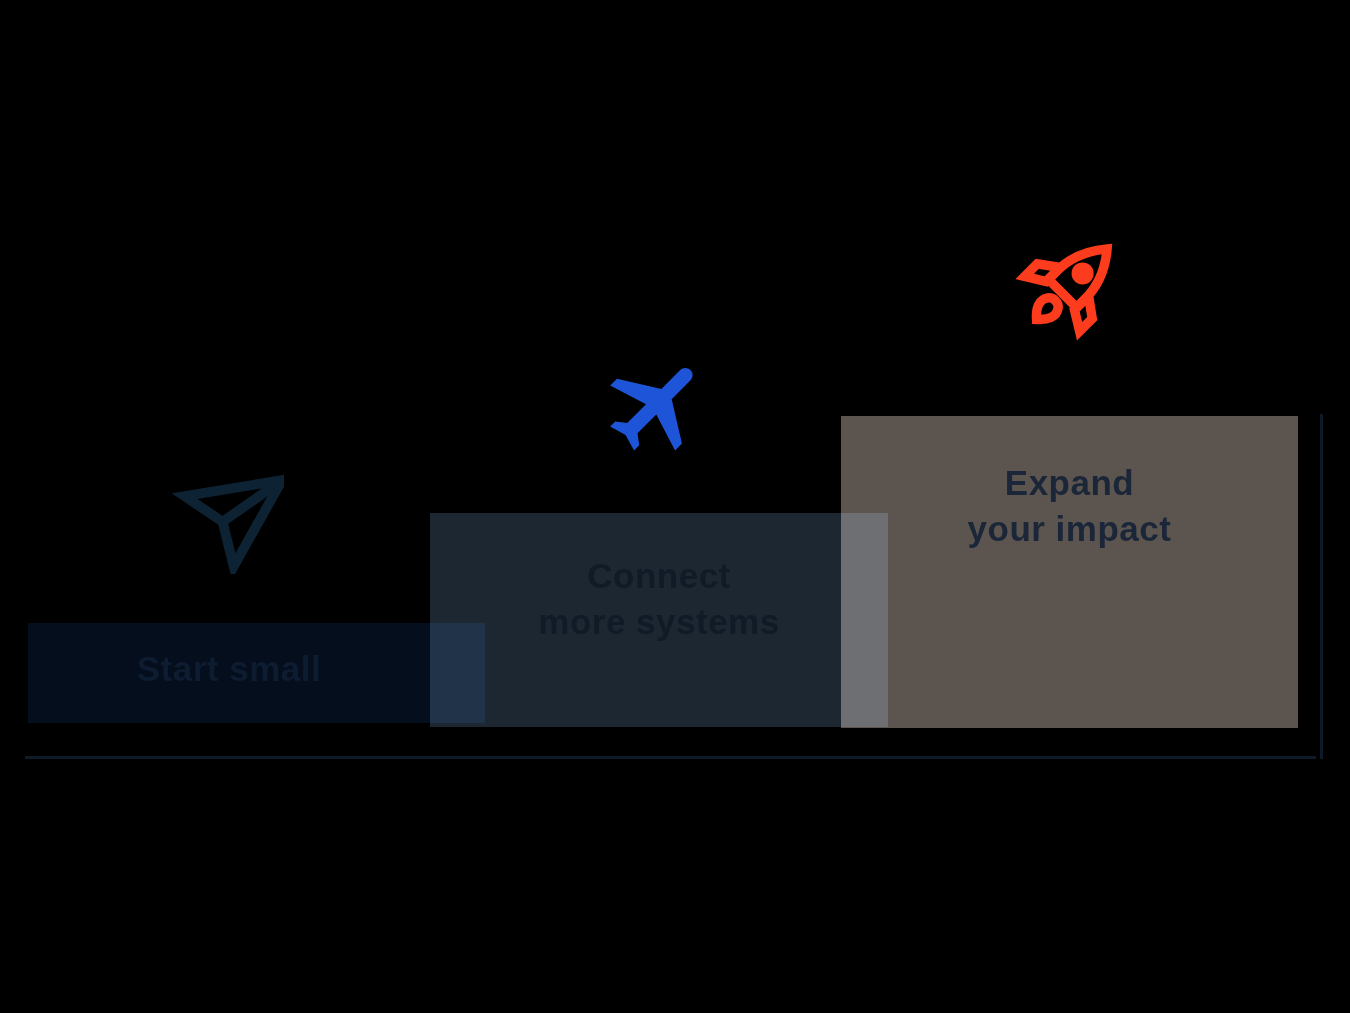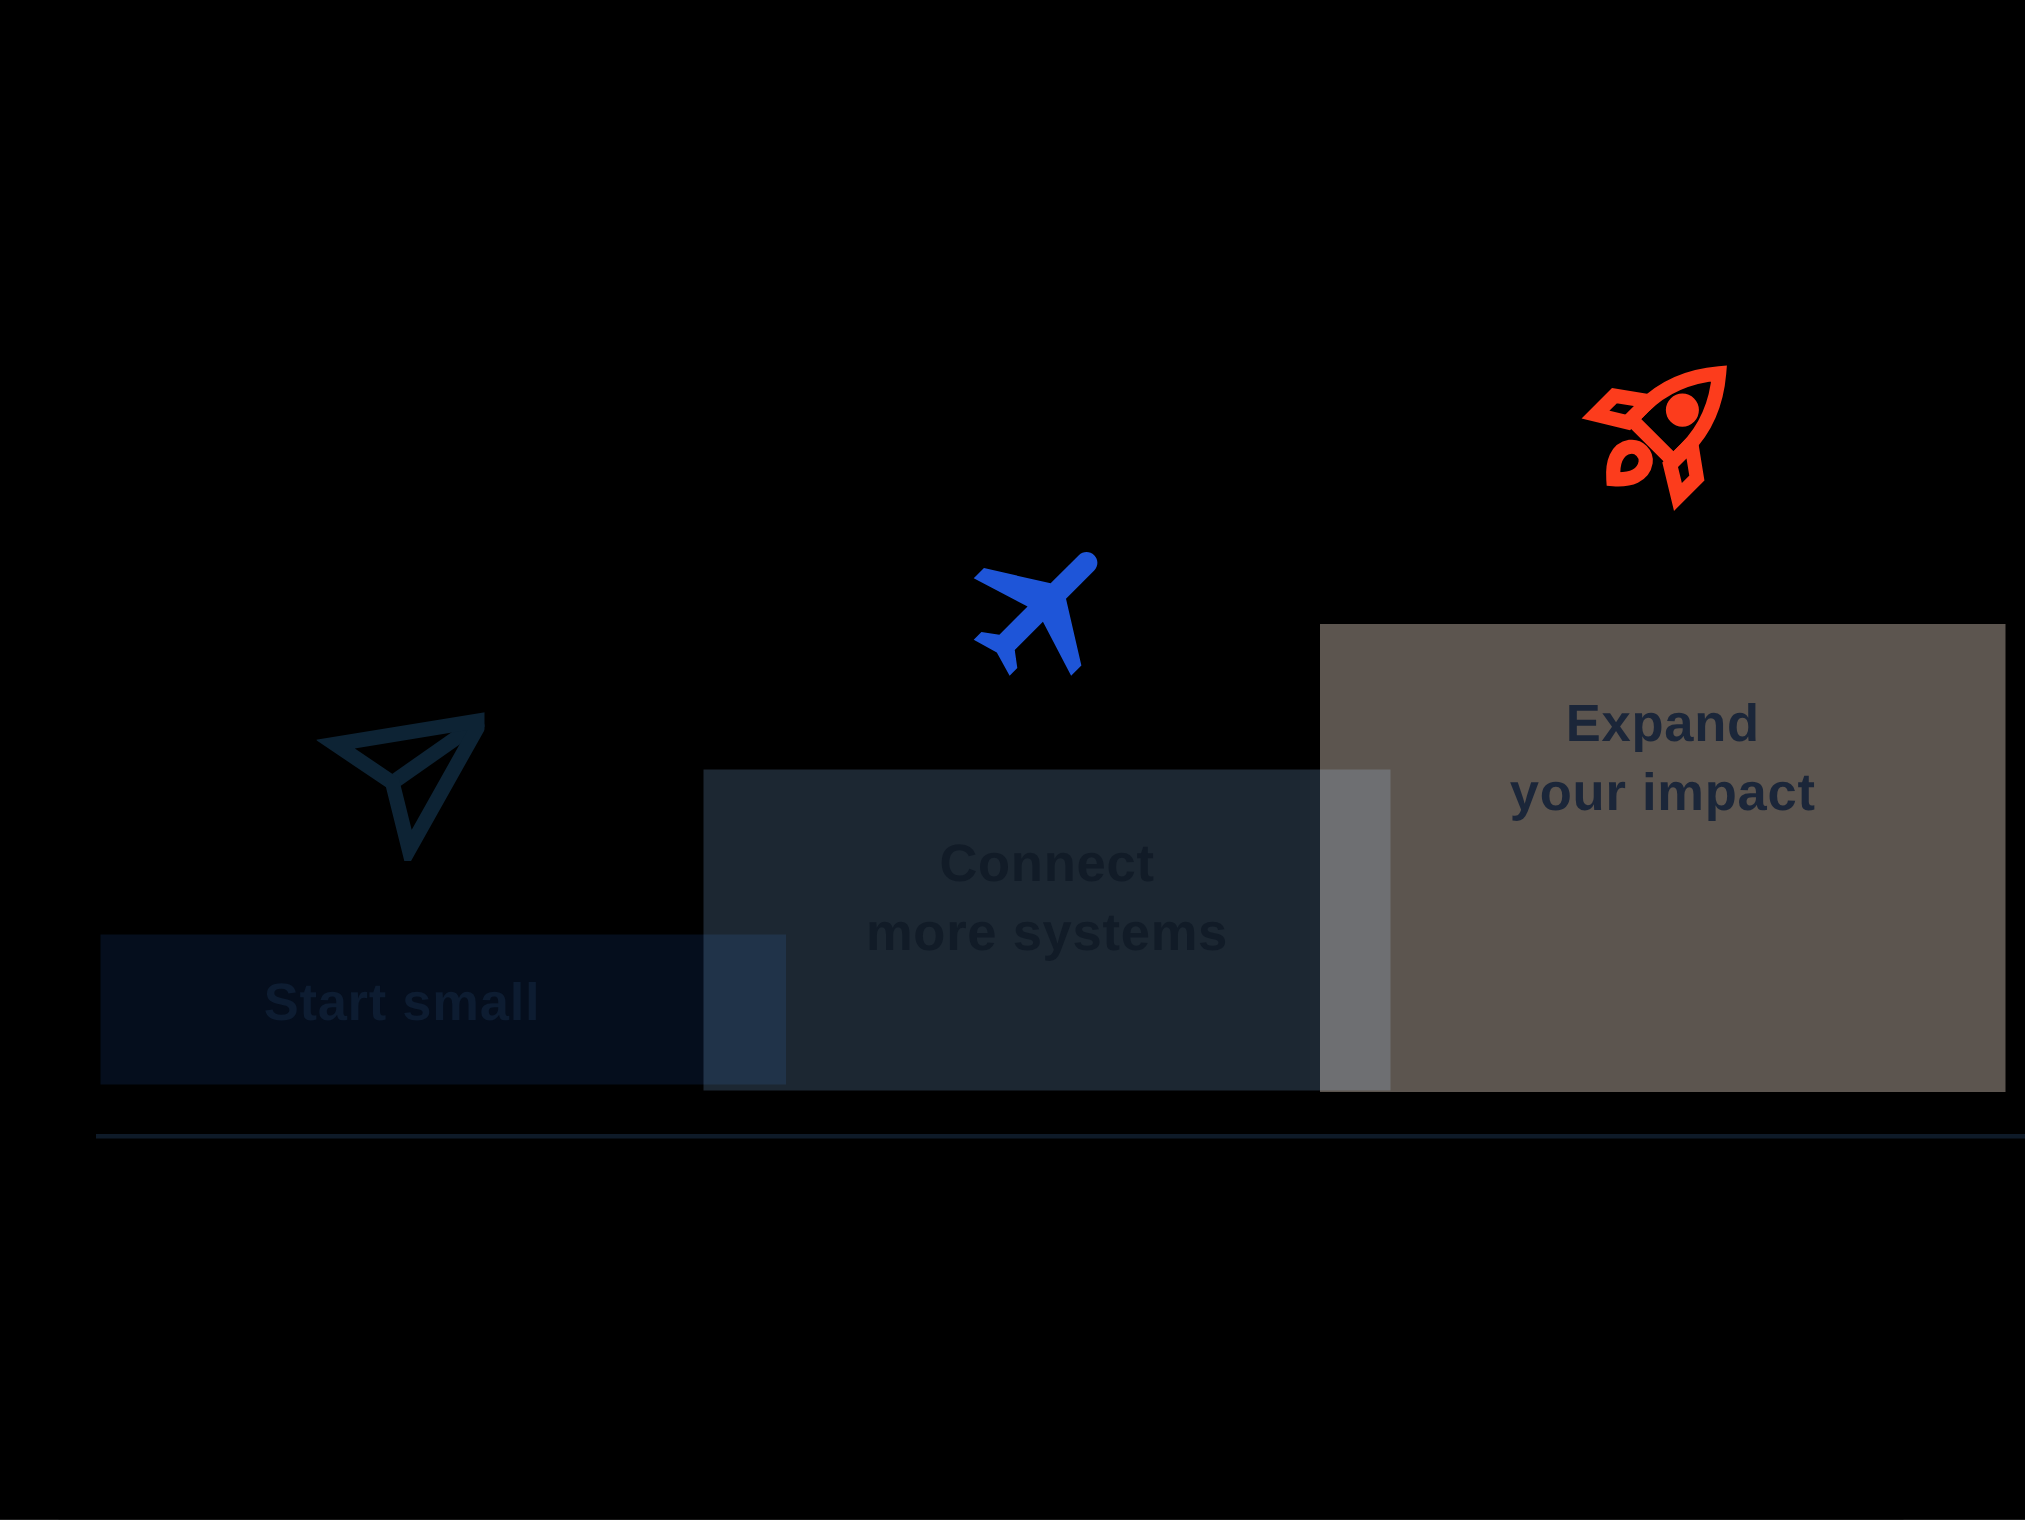--- a/index.html
+++ b/index.html
@@ -9,21 +9,20 @@
     width: 1350px;
     height: 1013px;
     overflow: hidden;
     font-family: "Liberation Sans", "DejaVu Sans", sans-serif;
   }
   .stage {
     position: relative;
     width: 1230px;
     height: 1013px;
     background: var(--background, #000);
-    margin-left: 39px;
   }
 
   
   .axis-baseline {
     position: absolute;
     left: 25px; top: 756px;
     width: 1291px; height: 3px;
     background: var(--axis-line, #0E1A28);
   }
   .axis-vertical {

